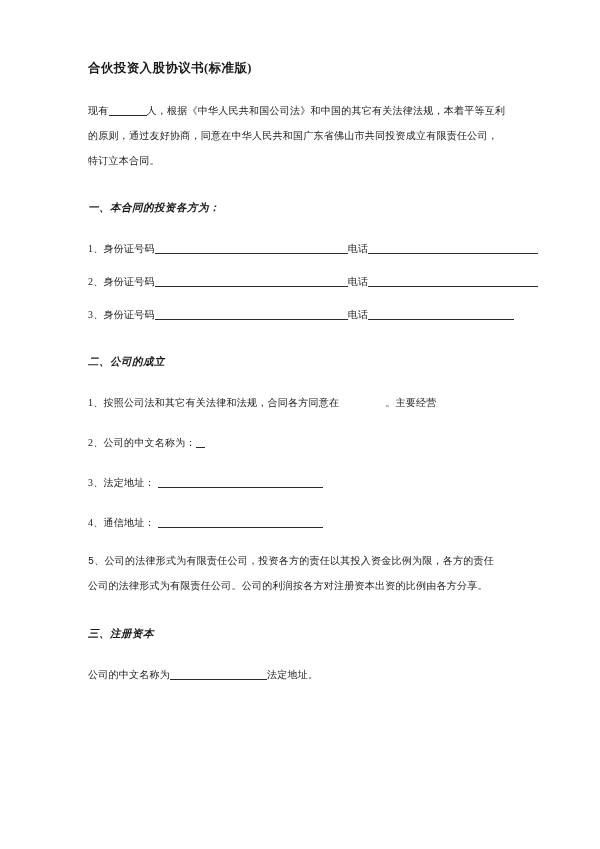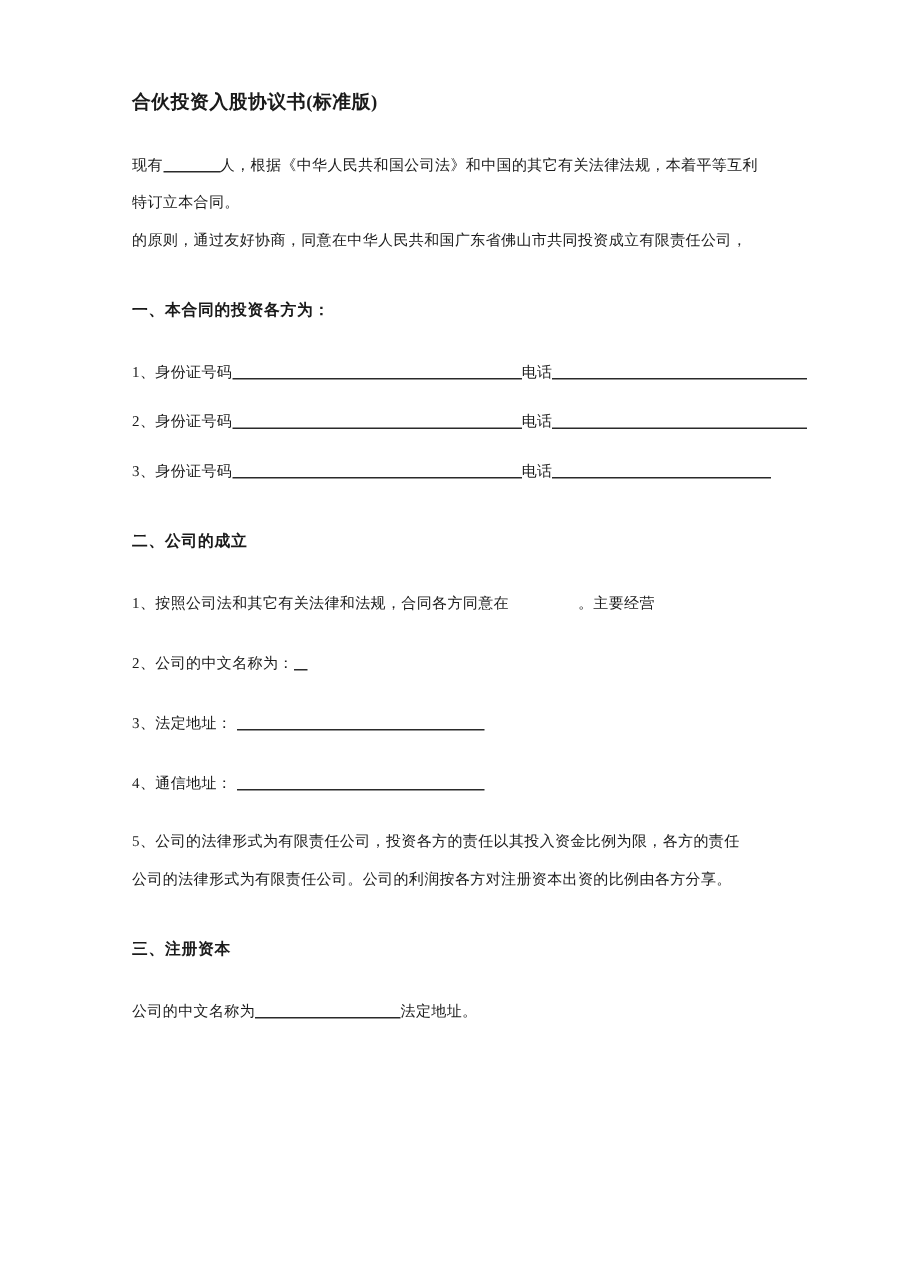--- a/index.html
+++ b/index.html
@@ -36,27 +36,29 @@
   }
   .para {
     font-size: 10px;
     line-height: 2.5;
     margin: 0;
     letter-spacing: 0.25px;
     text-align: justify;
   }
   .para.tight {
     line-height: 2.45;
+    font-family: Liberation Mono, monospace;
   }
   .heading {
     font-size: 10.5px;
     font-weight: bold;
     line-height: 2.5;
     margin: 0;
     letter-spacing: 0.5px;
+    font-style: italic;
   }
   .spacer-lg { height: 22px; }
   .spacer-md { height: 15px; }
   .spacer-sm { height: 8px; }
   .blank-sm {
     display: inline-block;
     border-bottom: 1px solid #2a2a2a;
     width: 38px;
     vertical-align: -2px;
   }
@@ -106,22 +108,22 @@
 <body>
 
 <div class="page">
   <div class="doc-body">
 
     <h1 class="doc-title">合伙投资入股协议书(标准版)</h1>
 
     <p class="para">
       <span>现有</span><span class="blank-sm"></span><span>人，根据《中华人民共和国公司法》和中国的其它有关法律法规，本着平等互利</span>
     </p>
+    <p class="para">的原则，通过友好协商，同意在中华人民共和国广东省佛山市共同投资成立有限责任公司，</p>
     <p class="para">特订立本合同。</p>
-    <p class="para">的原则，通过友好协商，同意在中华人民共和国广东省佛山市共同投资成立有限责任公司，</p>
 
     <div class="spacer-lg"></div>
 
     <p class="heading">一、本合同的投资各方为：</p>
 
     <div class="spacer-md"></div>
 
     <p class="para row">
       <span>1、</span><span>身份证号码</span><span class="blank-id"></span><span>电话</span><span class="blank-phone"></span>
     </p>

